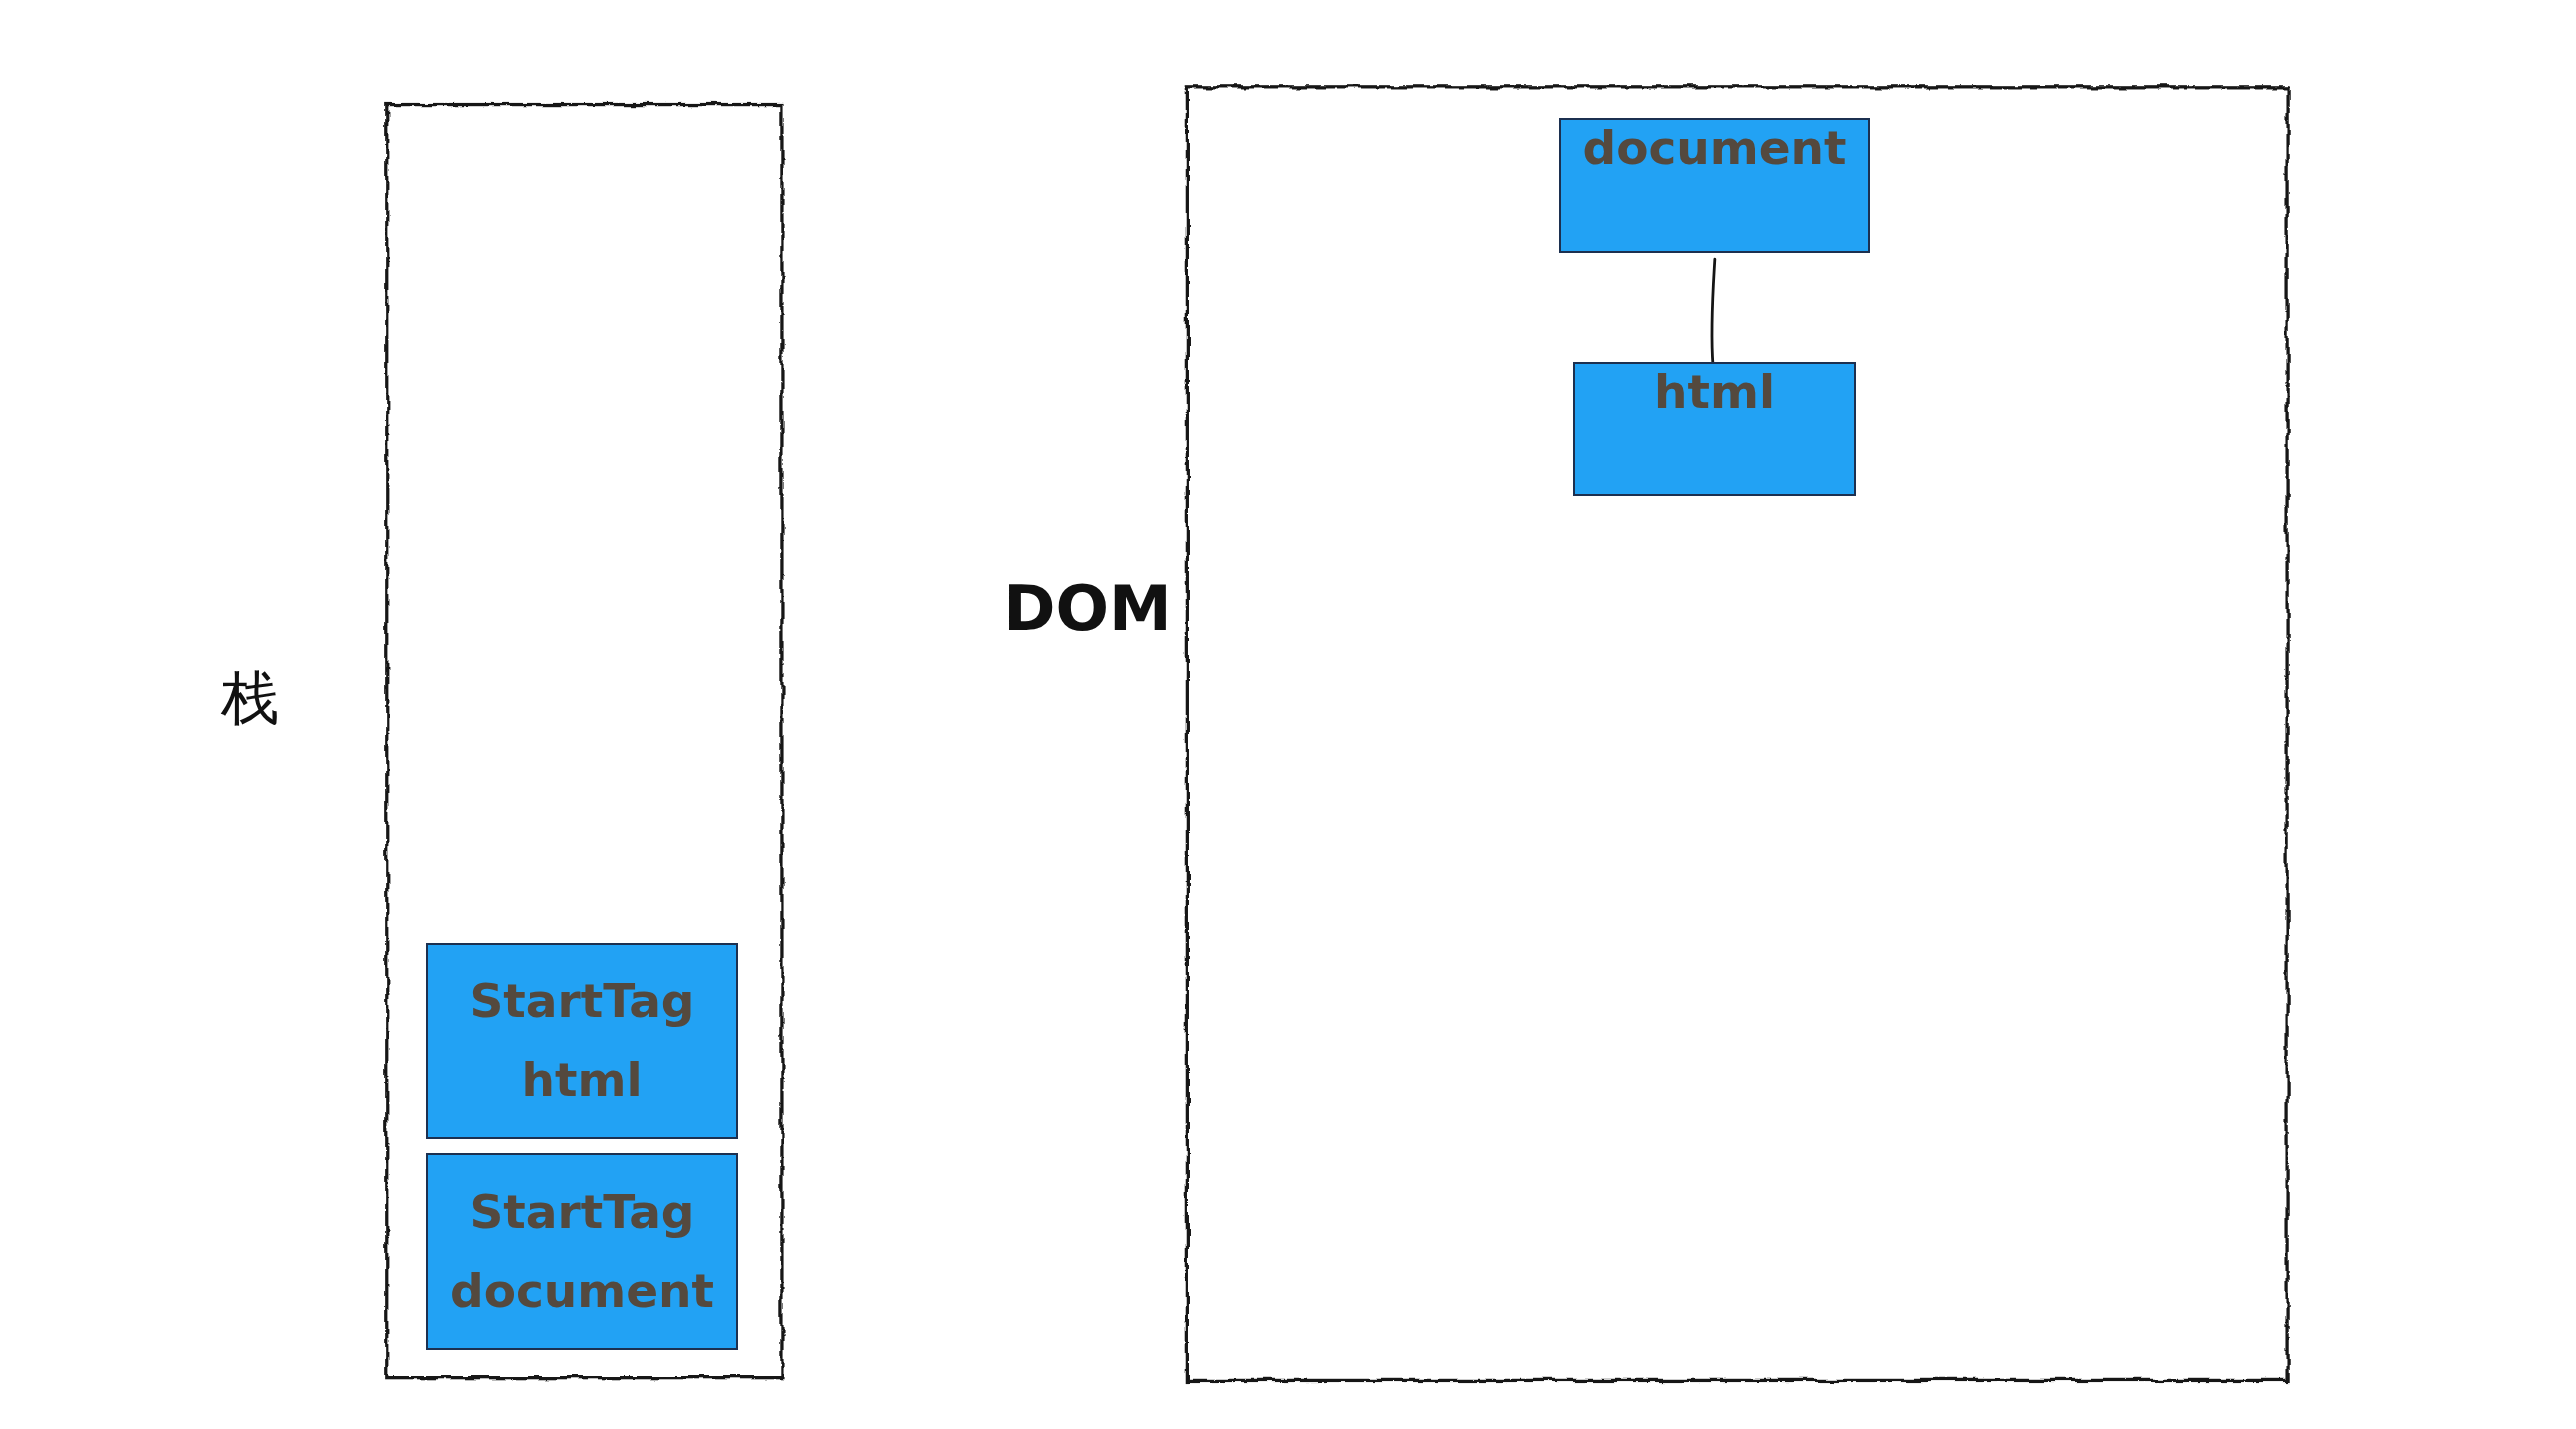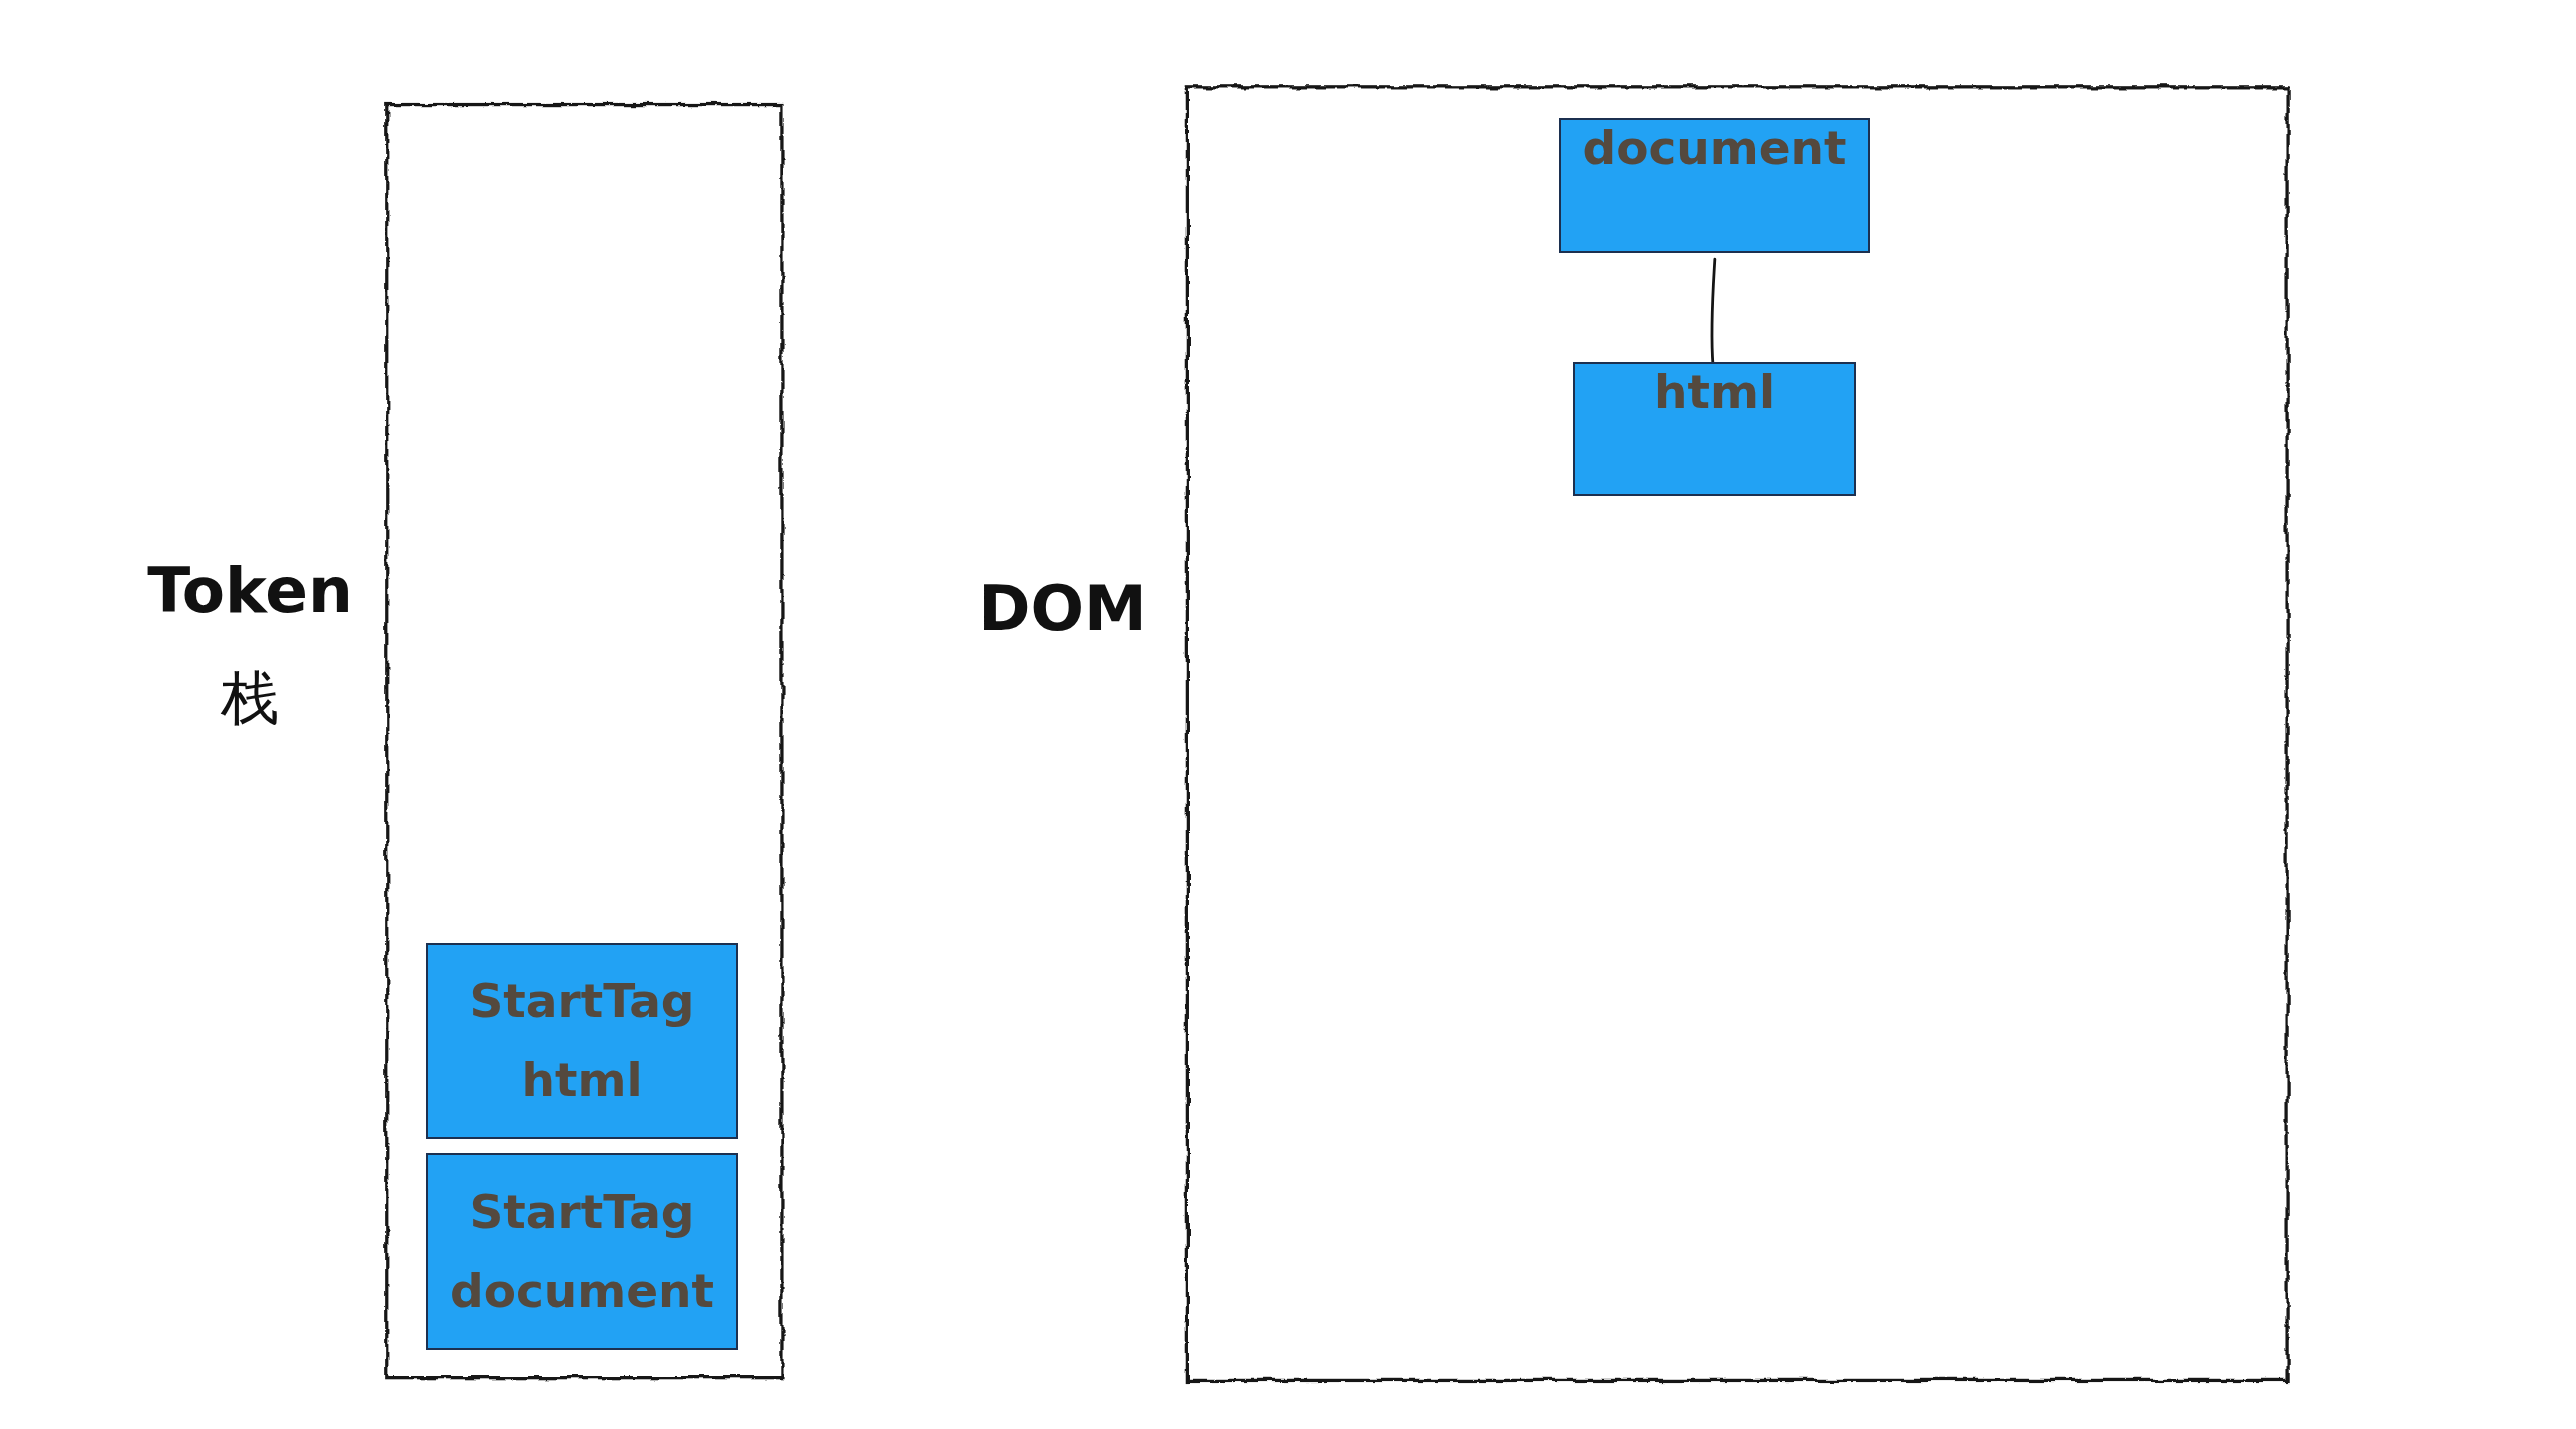--- a/index.html
+++ b/index.html
@@ -50,21 +50,21 @@
     font-size: 63px;
   }
   #token-label-zh {
     left: 110px;
     top: 665px;
     width: 280px;
     font-size: 58px;
     font-weight: normal;
   }
   #dom-label {
-    left: 932px;
+    left: 957px;
     top: 573px;
     width: 261px;
     font-size: 63px;
   }
   .node {
     position: absolute;
     box-sizing: border-box;
     display: flex;
     justify-content: center;
     background: var(--box-fill, #22a2f4);
@@ -115,21 +115,20 @@
       <filter id="roughen" x="-3%" y="-3%" width="106%" height="106%">
         <feTurbulence type="fractalNoise" baseFrequency="0.045" numOctaves="4" seed="7" result="noise"></feTurbulence>
         <feDisplacementMap in="SourceGraphic" in2="noise" scale="7" xChannelSelector="R" yChannelSelector="G"></feDisplacementMap>
       </filter>
     </defs>
     <rect class="sketch-rect" x="415" y="112" width="424" height="1366" filter="url(#roughen)"></rect>
     <rect class="sketch-rect" x="1274" y="93" width="1180" height="1388" filter="url(#roughen)"></rect>
     <path class="sketch-edge" d="M 1840 278 C 1838 312, 1835 352, 1838 392"></path>
   </svg>
 
-  <div class="side-label" id="token-label-en">Token</div>
 
   <div class="side-label" id="token-label-zh">栈</div>
 
   <div class="side-label" id="dom-label">DOM</div>
 
   <div class="node stack-item" id="stack-item-0">
     <span>StartTag</span>
     <span>html</span>
   </div>
 

